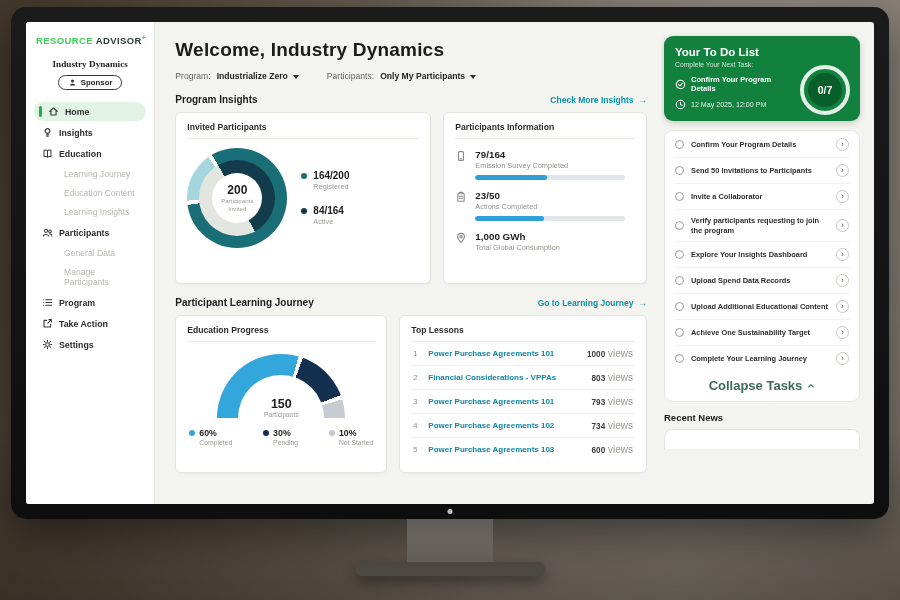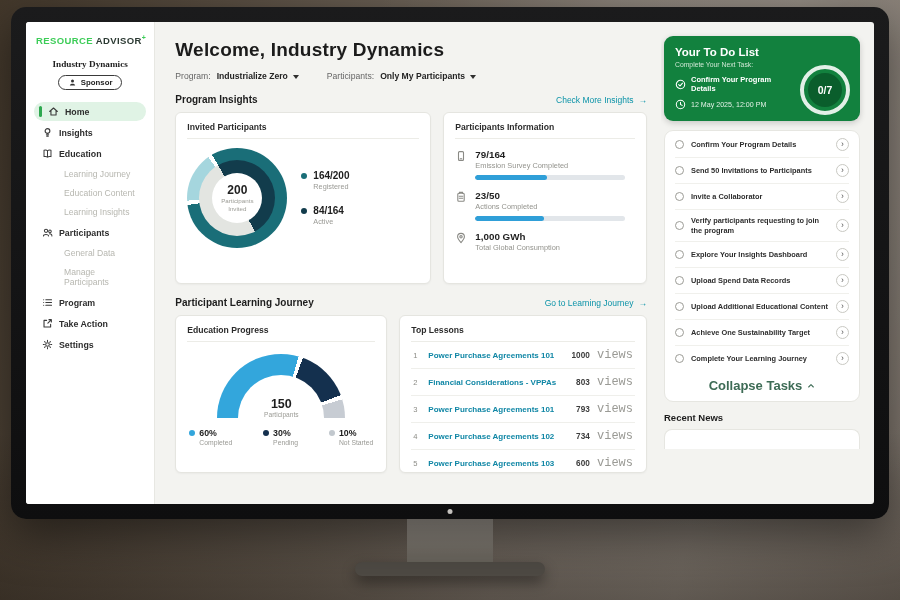--- a/index.html
+++ b/index.html
@@ -50,21 +50,21 @@
   
   .main{ flex:1 1 auto; min-width:0; padding:15px 14px 6px 20px; overflow:hidden; }
   .page-title{ font-size:19px; font-weight:700; color:#1b1b1b; margin:2px 0 10px; letter-spacing:.2px; }
   .filters{ display:flex; gap:28px; align-items:center; font-size:8.6px; color:#666; }
   .filter{ display:flex; align-items:center; gap:6px; }
   .select{ display:flex; align-items:center; gap:5px; font-weight:700; color:#232323; cursor:pointer; }
   .caret{ width:0; height:0; border-left:3.5px solid transparent; border-right:3.5px solid transparent;
     border-top:4px solid #2e2e2e; margin-top:1px; }
   .sec-head{ display:flex; justify-content:space-between; align-items:center; margin:13px 0 7px; }
   .sec-title{ font-size:10px; font-weight:700; color:#1d1d1d; }
-  .sec-link{ font-size:8.5px; font-weight:400; color:#0b93a8; text-decoration:none; cursor:pointer;
+  .sec-link{ font-size:8.5px; font-weight:700; color:#0b93a8; text-decoration:none; cursor:pointer;
     display:flex; gap:5px; align-items:center; }
   .row{ display:grid; gap:12px; }
   .row1{ grid-template-columns:256px 1fr; }
   .row2{ grid-template-columns:212px 1fr; }
   .card{ background:#fff; border:1px solid #e5e5e0; border-radius:6px; padding:9px 11px;
     box-shadow:0 1px 2px rgba(0,0,0,.04); overflow:hidden; }
   .row1 .card{ height:172px; } .row2 .card{ height:158px; }
   .card-title{ font-size:8.6px; font-weight:700; color:#2b2b2b; padding-bottom:6px;
     border-bottom:1px solid #ececе7; border-bottom:1px solid #ecece7; }
   
@@ -107,21 +107,21 @@
   .gitem .gv{ font-size:8.8px; font-weight:700; color:#1e1e1e; }
   .gitem .gl{ font-size:6.8px; color:#9a9a95; margin:1px 0 0 10px; }
   
   .lrow{ display:flex; align-items:center; gap:7px; padding:6px 2px; border-bottom:1px solid #efefeb; }
   .lrow:last-child{ border-bottom:none; }
   .lnum{ font-size:7.6px; color:#8c8c86; width:8px; flex:none; }
   .ltitle{ font-size:8px; font-weight:600; color:#0f86a5; text-decoration:none; cursor:pointer;
     flex:1; white-space:nowrap; overflow:hidden; text-overflow:ellipsis; }
   .lviews{ flex:none; }
   .lviews b{ font-size:8.2px; color:#3c3c3c; }
-  .lviews span{ font-size:12px; color:#9a9a95;font-family:Liberation Mono, monospace; }
+  .lviews span{ font-size:10px; color:#9a9a95; }
   
   .rightpanel{ flex:0 0 213px; padding:14px 14px 0 3px; overflow:hidden; }
   .todo-card{ position:relative; background:#12813e; border-radius:9px; padding:10px 11px 11px;
     color:#fff; box-shadow:0 2px 6px rgba(0,0,0,.18); }
   .todo-title{ font-size:11.5px; font-weight:700; }
   .todo-sub{ font-size:6.8px; color:#cfe7d4; margin:3px 0 7px; }
   .todo-next{ display:flex; align-items:center; gap:5px; font-size:7.5px; font-weight:700;
     width:calc(100% - 52px); line-height:1.2; }
   .todo-due{ display:flex; align-items:center; gap:5px; font-size:7.1px; color:#e2f1e6; margin-top:6px; }
   .ticon{ width:11px; height:11px; flex:none; display:inline-flex; }

